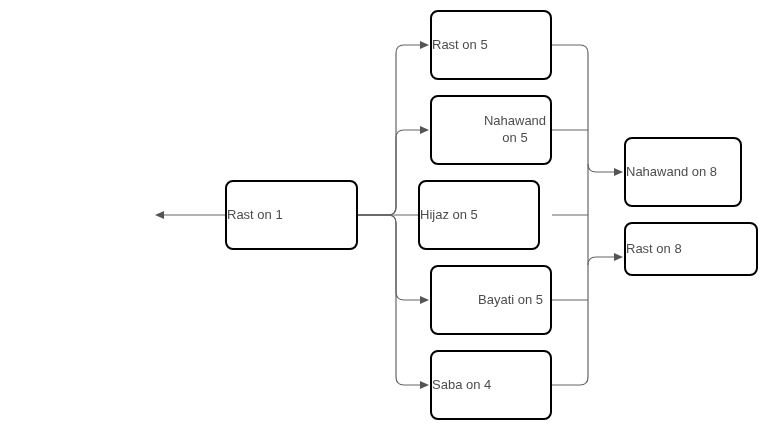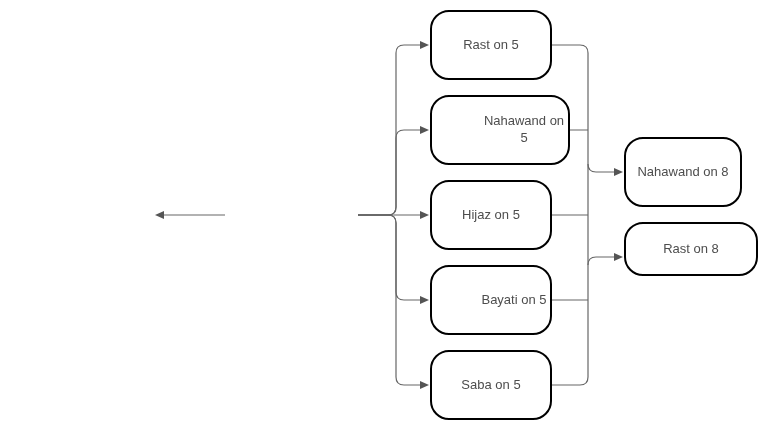--- a/index.html
+++ b/index.html
@@ -31,38 +31,37 @@
     stroke-width: 1.2;
   }
   .arrowhead {
     fill: var(--arrowhead);
     stroke: none;
   }
   .node {
     position: absolute;
     background: var(--node-fill);
     border: 2px solid var(--node-border);
-    border-radius: 19px;
+    border-radius: 8px;
     display: flex;
     align-items: center;
-    justify-content: center;
     text-align: center;
     color: var(--text);
     font-size: 13px;
     line-height: 1.3;
   }
   .node .label { display: inline-block; }
   .node .label.wrap-narrow { max-width: 84px; }
 
   
   #n-rast-on-5-below { left: 43px;  top: 179px; width: 110px; height: 71px; }
   #n-rast-on-1       { left: 225px; top: 180px; width: 133px; height: 70px; }
   #n-rast-on-5       { left: 430px; top: 10px;  width: 122px; height: 70px; }
-  #n-nahawand-on-5   { left: 430px; top: 95px;  width: 140px; height: 70px; padding-left: 48px; }
-  #n-hijaz-on-5      { left: 430px; top: 180px; width: 122px; height: 70px; }
+  #n-nahawand-on-5   { left: 430px; top: 95px;  width: 122px; height: 70px; padding-left: 48px; }
+  #n-hijaz-on-5      { left: 418px; top: 180px; width: 122px; height: 70px; }
   #n-bayati-on-5     { left: 430px; top: 265px; width: 122px; height: 70px; padding-left: 46px; }
   #n-saba-on-5       { left: 430px; top: 350px; width: 122px; height: 70px; }
   #n-nahawand-on-8   { left: 624px; top: 137px; width: 118px; height: 70px; }
   #n-rast-on-8       { left: 624px; top: 222px; width: 134px; height: 54px; }
 </style>
 </head>
 <body>
 
 <div class="canvas">
 
@@ -95,39 +94,42 @@
     <path class="edge" d="M 588 53 L 588 377"></path>
 
     <path class="edge" d="M 588 164 Q 588 172 596 172 L 614 172"></path>
     <polygon class="arrowhead" points="623,172 614,168 614,176"></polygon>
 
     <path class="edge" d="M 588 265 Q 588 257 596 257 L 614 257"></path>
     <polygon class="arrowhead" points="623,257 614,253 614,261"></polygon>
   </svg>
 
 
+  <div class="node" id="n-rast-on-1">
+    <span class="label">Rast on 1</span>
+  </div>
 
   <div class="node" id="n-rast-on-5">
     <span class="label">Rast on 5</span>
   </div>
 
   <div class="node" id="n-nahawand-on-5">
     <span class="label">Nahawand on 5</span>
   </div>
 
   <div class="node" id="n-hijaz-on-5">
     <span class="label">Hijaz on 5</span>
   </div>
 
   <div class="node" id="n-bayati-on-5">
     <span class="label">Bayati on 5</span>
   </div>
 
   <div class="node" id="n-saba-on-5">
-    <span class="label">Saba on 5</span>
+    <span class="label">Saba on 4</span>
   </div>
 
   <div class="node" id="n-nahawand-on-8">
     <span class="label">Nahawand on 8</span>
   </div>
 
   <div class="node" id="n-rast-on-8">
     <span class="label">Rast on 8</span>
   </div>
 

